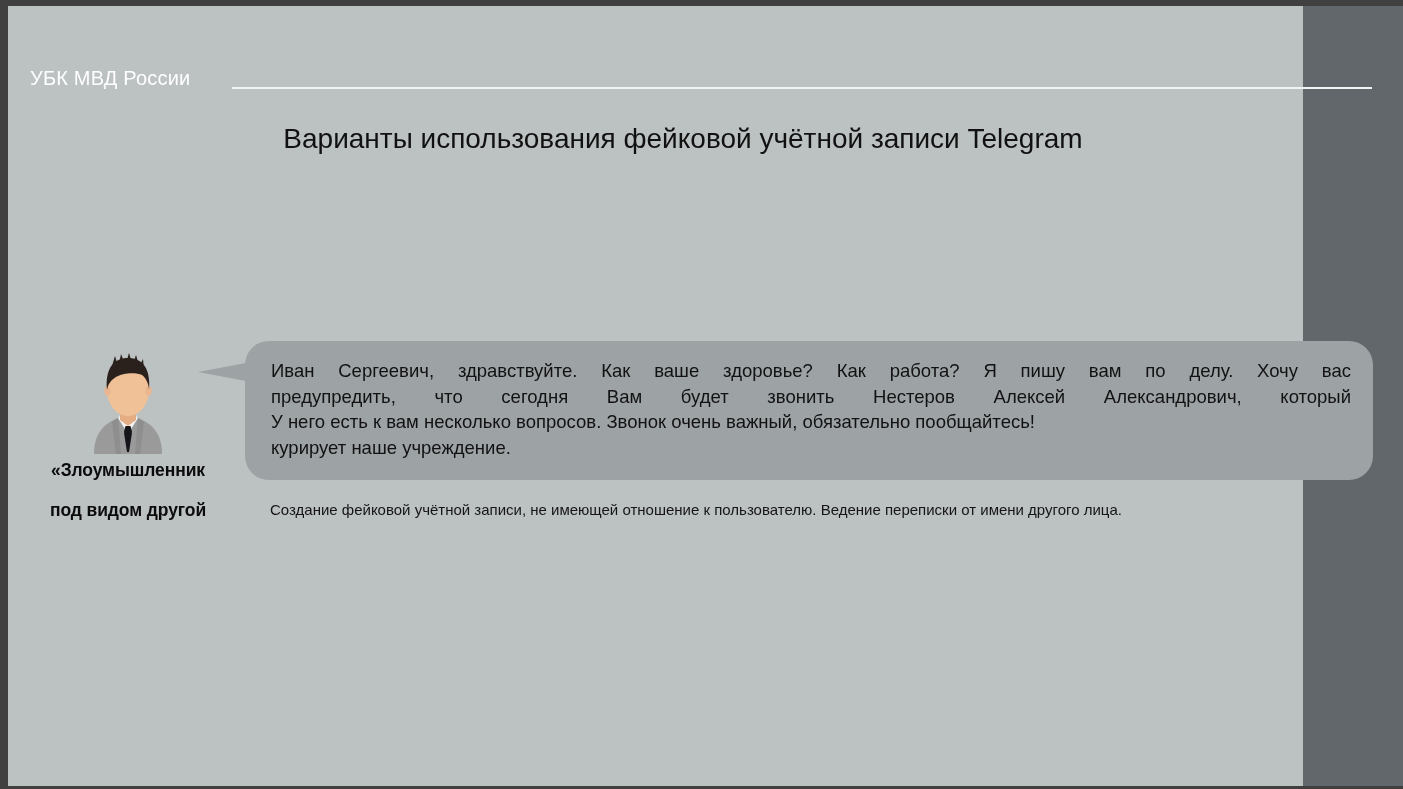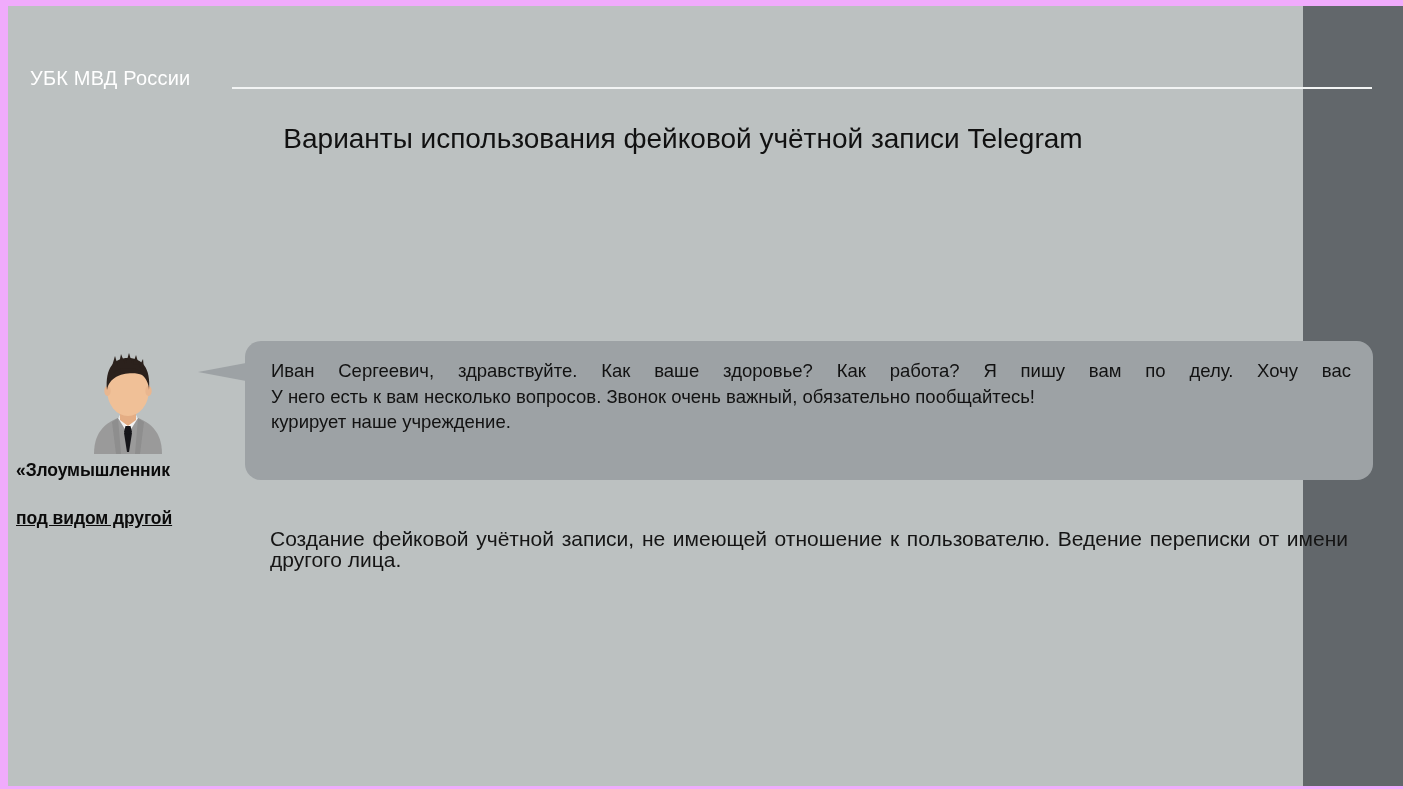--- a/index.html
+++ b/index.html
@@ -13,21 +13,21 @@
     height: 789px;
     overflow: hidden;
     font-family: "Liberation Sans", sans-serif;
   }
 
   
   #slide {
     position: relative;
     width: 1403px;
     height: 789px;
-    background: #f0abfc;
+    background: #404040;
     overflow: hidden;
   }
   #slide-body {
     position: absolute;
     left: 8px;
     top: 6px;
     width: 1395px;
     height: 780px;
     background: #bcc1c1;
     overflow: hidden;
@@ -75,46 +75,47 @@
     color: #111111;
     white-space: nowrap;
   }
 
   
   #avatar-block {
     position: absolute;
     left: 8px;
     top: 336px;
     width: 224px;
+    text-align: center;
   }
   #avatar {
     width: 112px;
     height: 112px;
     margin: 0 auto;
     display: block;
   }
   .avatar-caption {
     font-size: 17.5px;
     line-height: 24px;
     font-weight: bold;
     color: #0b0b0b;
     letter-spacing: -0.1px;
   }
   #avatar-caption-1 { margin-top: 4px; }
-  #avatar-caption-2 { margin-top: 24px; text-decoration: underline; }
+  #avatar-caption-2 { margin-top: 16px; }
 
   
   #bubble {
     position: absolute;
     left: 237px;
     top: 335px;
     width: 1128px;
     height: 139px;
     background: #9da2a5;
-    border-radius: 16px;
+    border-radius: 24px;
     box-sizing: border-box;
     padding: 17px 22px 0 26px;
   }
   #bubble-tail {
     position: absolute;
     left: -47px;
     top: 22px;
     width: 0;
     height: 0;
     border-top: 9px solid transparent;
@@ -134,26 +135,25 @@
     text-align: justify;
     text-align-last: left;
   }
 
   
   #bubble-caption {
     position: absolute;
     left: 262px;
     top: 493px;
     width: 1078px;
-    font-size: 21px;
+    font-size: 15px;
     line-height: 21px;
     color: #151515;
     text-align: justify;
     text-align-last: left;
-    margin-top: 29px;
   }
 </style>
 </head>
 <body>
 
 <div id="slide">
   <div id="slide-body">
 
     <div id="right-band"></div>
 
@@ -194,20 +194,21 @@
         <path d="M67 25 L71 17 L72 27 Z" fill="#2b211c"></path>
       </svg>
 
       <div class="avatar-caption" id="avatar-caption-1">«Злоумышленник</div>
       <div class="avatar-caption" id="avatar-caption-2">под видом другой</div>
     </div>
 
     <div id="bubble">
       <div id="bubble-tail"></div>
       <div class="bubble-line justify">Иван Сергеевич, здравствуйте. Как ваше здоровье? Как работа? Я пишу вам по делу. Хочу вас</div>
+      <div class="bubble-line justify">предупредить, что сегодня Вам будет звонить Нестеров Алексей Александрович, который</div>
       <div class="bubble-line justify-last-left">У него есть к вам несколько вопросов. Звонок очень важный, обязательно пообщайтесь!</div>
       <div class="bubble-line justify-last-left">курирует наше учреждение.</div>
     </div>
 
     <div id="bubble-caption">Создание фейковой учётной записи, не имеющей отношение к пользователю. Ведение переписки от имени другого лица.</div>
 
   </div>
 </div>
 
 </body></html>

